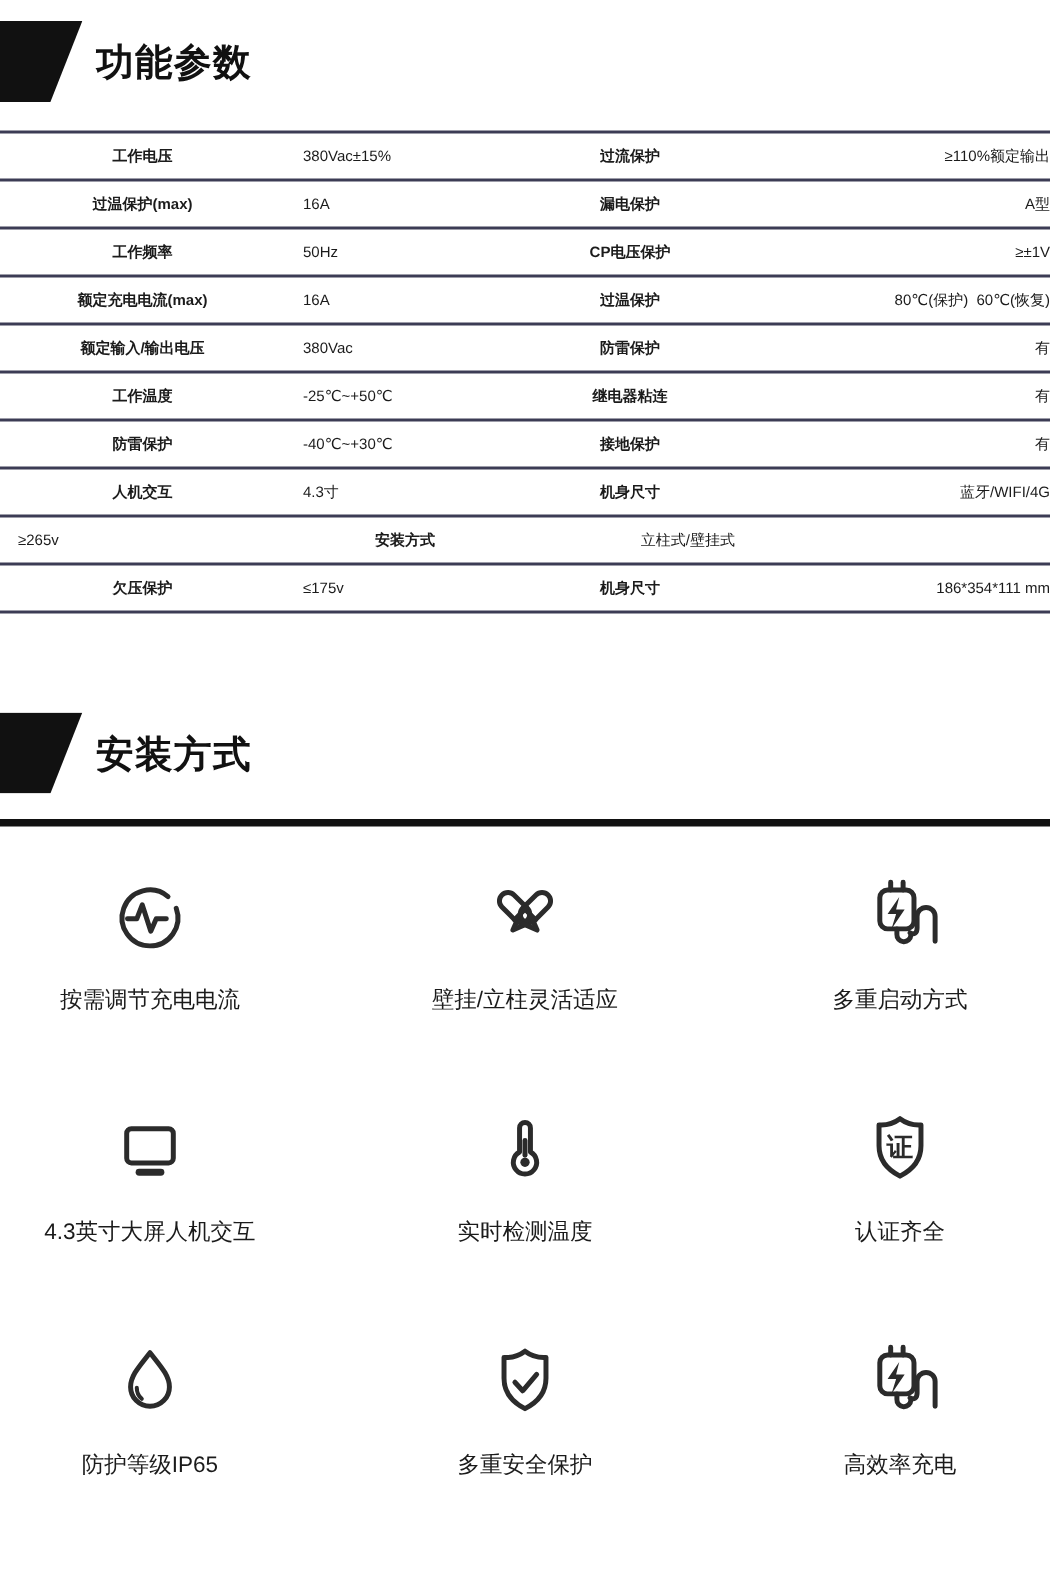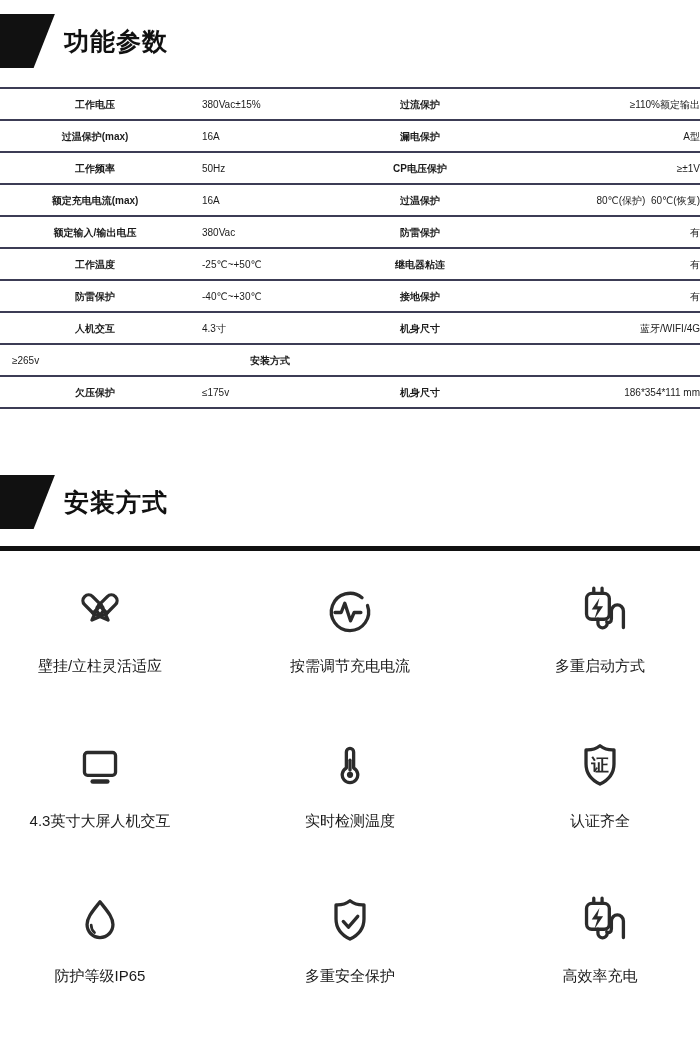--- a/index.html
+++ b/index.html
@@ -95,65 +95,66 @@
       </div>
       <div class="spec-row">
         <div class="cell lbl">人机交互</div>
         <div class="cell val">4.3寸</div>
         <div class="cell lbl c3">机身尺寸</div>
         <div class="cell val c4">蓝牙/WIFI/4G</div>
       </div>
       <div class="spec-row">
         <div class="cell val">≥265v</div>
         <div class="cell lbl c3">安装方式</div>
+        <div class="cell val c4">立柱式/壁挂式</div>
       </div>
       <div class="spec-row">
         <div class="cell lbl">欠压保护</div>
         <div class="cell val">≤175v</div>
         <div class="cell lbl c3">机身尺寸</div>
         <div class="cell val c4">186*354*111 mm</div>
       </div>
     </div>
 
   <header class="section-head head2">
     <div class="flag"></div>
     <h2>安装方式</h2>
   </header>
   <div class="thick-rule"></div>
 
   <div class="adv-grid" id="adv-grid">
+      <div class="adv-cell">
+        <div class="adv-icon">
+          <svg viewBox="0 0 56 56" xmlns="http://www.w3.org/2000/svg">
+            <path d="M39.6 14.2 A18 18 0 1 0 44.9 21.8"></path>
+            <path d="M13.5 28.5 h6 l3.5 -9 5.5 17 3.5 -8 h6.5"></path>
+          </svg>
+        </div>
+        <div class="adv-label">按需调节充电电流</div>
+      </div>
       <div class="adv-cell">
         <div class="adv-icon">
           <svg viewBox="0 0 56 56" xmlns="http://www.w3.org/2000/svg">
             <g transform="rotate(45 28 28)">
               <rect x="22.5" y="7" width="11" height="23" rx="5.5"></rect>
               <path d="M22.5 24 h11"></path>
               <path d="M24.5 30 l3.5 9 3.5 -9"></path>
             </g>
             <g transform="rotate(-45 28 28)">
               <rect x="22.5" y="7" width="11" height="23" rx="5.5"></rect>
               <path d="M22.5 24 h11"></path>
               <path d="M24.5 30 l3.5 9 3.5 -9"></path>
             </g>
           </svg>
         </div>
         <div class="adv-label">壁挂/立柱灵活适应</div>
       </div>
       <div class="adv-cell">
         <div class="adv-icon">
           <svg viewBox="0 0 56 56" xmlns="http://www.w3.org/2000/svg">
-            <path d="M39.6 14.2 A18 18 0 1 0 44.9 21.8"></path>
-            <path d="M13.5 28.5 h6 l3.5 -9 5.5 17 3.5 -8 h6.5"></path>
-          </svg>
-        </div>
-        <div class="adv-label">按需调节充电电流</div>
-      </div>
-      <div class="adv-cell">
-        <div class="adv-icon">
-          <svg viewBox="0 0 56 56" xmlns="http://www.w3.org/2000/svg">
             <path d="M22 10 v-5 M30 10 v-5"></path>
             <rect x="15" y="10" width="22" height="25" rx="5"></rect>
             <path d="M27.5 14.5 l-7.5 11 h5.5 l-3 9.5 8.5 -12.5 h-5.5 z" fill="#2b2b2b" stroke="none"></path>
             <path d="M26 35 v3.5 a4.5 4.5 0 1 0 9 .5"></path>
             <path d="M34.5 37.5 c2.5 1.5 4.5 .3 4.5 -3 v-7.5 a5.8 5.8 0 0 1 11.6 0 v16"></path>
           </svg>
         </div>
         <div class="adv-label">多重启动方式</div>
       </div>
       <div class="adv-cell">

